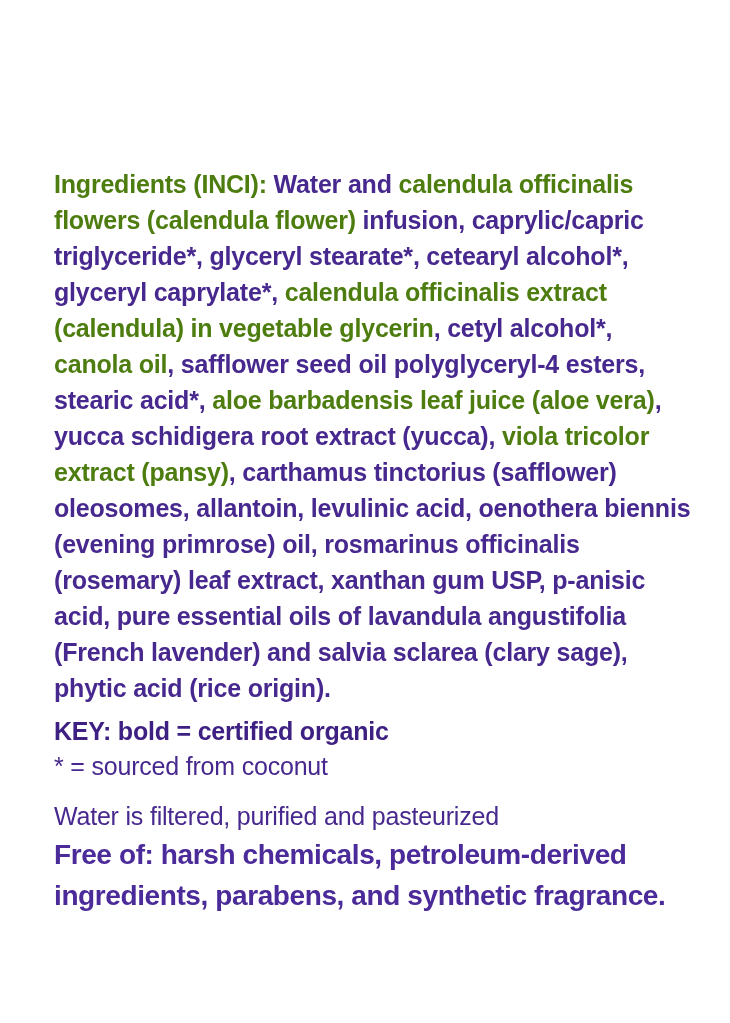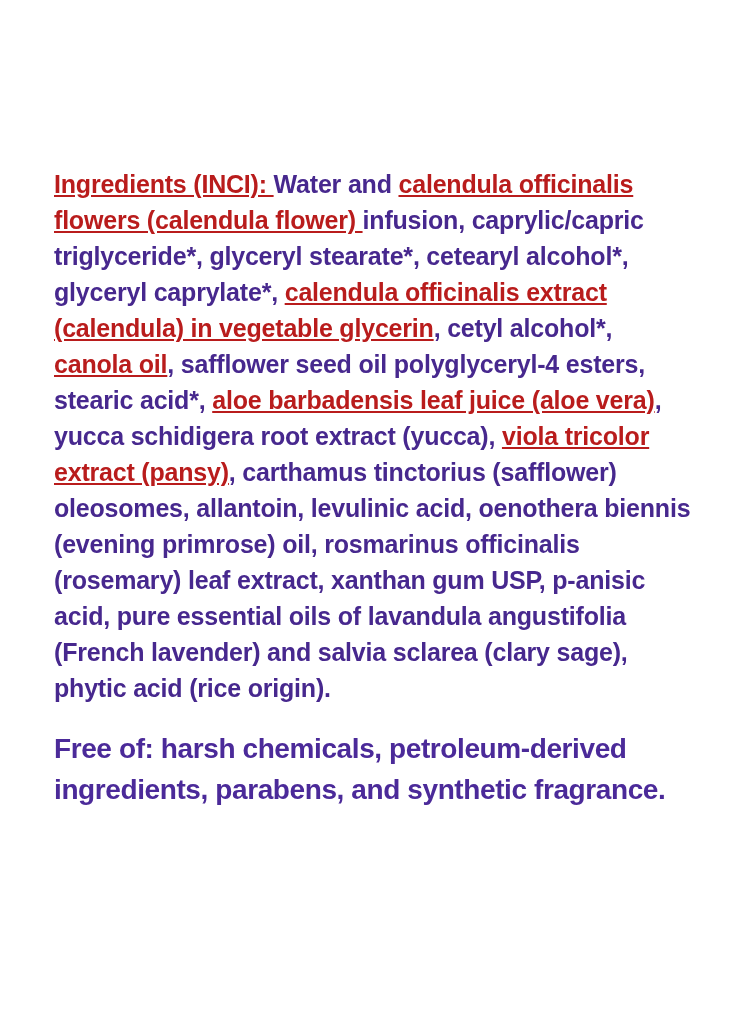--- a/index.html
+++ b/index.html
@@ -14,51 +14,55 @@
     box-sizing: border-box;
     padding: 166px 36px 0 54px;
     letter-spacing: -0.2px;
   }
   .ingredients {
     width: 640px;
     font-size: 25px;
     line-height: 36px;
     margin: 0;
   }
-  .seg-organic { font-weight: 700; color: #b91c1c; text-decoration: underline; }
+  .seg-organic { font-weight: 700; color: #4d7c0f; }
   .seg-regular { font-weight: 700; }
   .key-block {
     width: 640px;
     margin-top: 8px;
     font-size: 25px;
     line-height: 35px;
   }
   .key-line { font-weight: 700; color: #3e2083; }
   .asterisk-line { font-weight: 400; }
   .water-note {
     width: 640px;
     margin-top: 15px;
     font-size: 25px;
     line-height: 35px;
     font-weight: 400;
   }
   .free-of {
     width: 640px;
-    margin-top: 22px;
     font-size: 28px;
     line-height: 41px;
     font-weight: 800;
     color: #4b2a99;
     letter-spacing: -0.4px;
   }
 </style>
 </head>
 <body>
 
 <div class="page">
 
   <p class="ingredients"><span class="seg-organic">Ingredients (INCI): </span><span class="seg-regular">Water and </span><span class="seg-organic">calendula officinalis flowers (calendula flower) </span><span class="seg-regular">infusion, caprylic/capric triglyceride*, glyceryl stearate*, cetearyl alcohol*, glyceryl caprylate*, </span><span class="seg-organic">calendula officinalis extract (calendula) in vegetable glycerin</span><span class="seg-regular">, cetyl alcohol*, </span><span class="seg-organic">canola oil</span><span class="seg-regular">, safflower seed oil polyglyceryl-4 esters, stearic acid*, </span><span class="seg-organic">aloe barbadensis leaf juice (aloe vera)</span><span class="seg-regular">, yucca schidigera root extract (yucca), </span><span class="seg-organic">viola tricolor extract (pansy)</span><span class="seg-regular">, carthamus tinctorius (safflower) oleosomes, allantoin, levulinic acid, oenothera biennis (evening primrose) oil, rosmarinus officinalis (rosemary) leaf extract, xanthan gum USP, p-anisic acid, pure essential oils of lavandula angustifolia (French lavender) and salvia sclarea (clary sage), phytic acid (rice origin).</span></p>
 
+  <div class="key-block">
+    <div class="key-line">KEY: bold = certified organic</div>
+    <div class="asterisk-line">* = sourced from coconut</div>
+  </div>
 
+  <div class="water-note">Water is filtered, purified and pasteurized</div>
 
   <div class="free-of">Free of: harsh chemicals, petroleum-derived ingredients, parabens, and synthetic fragrance.</div>
 
 </div>
 
 </body></html>

